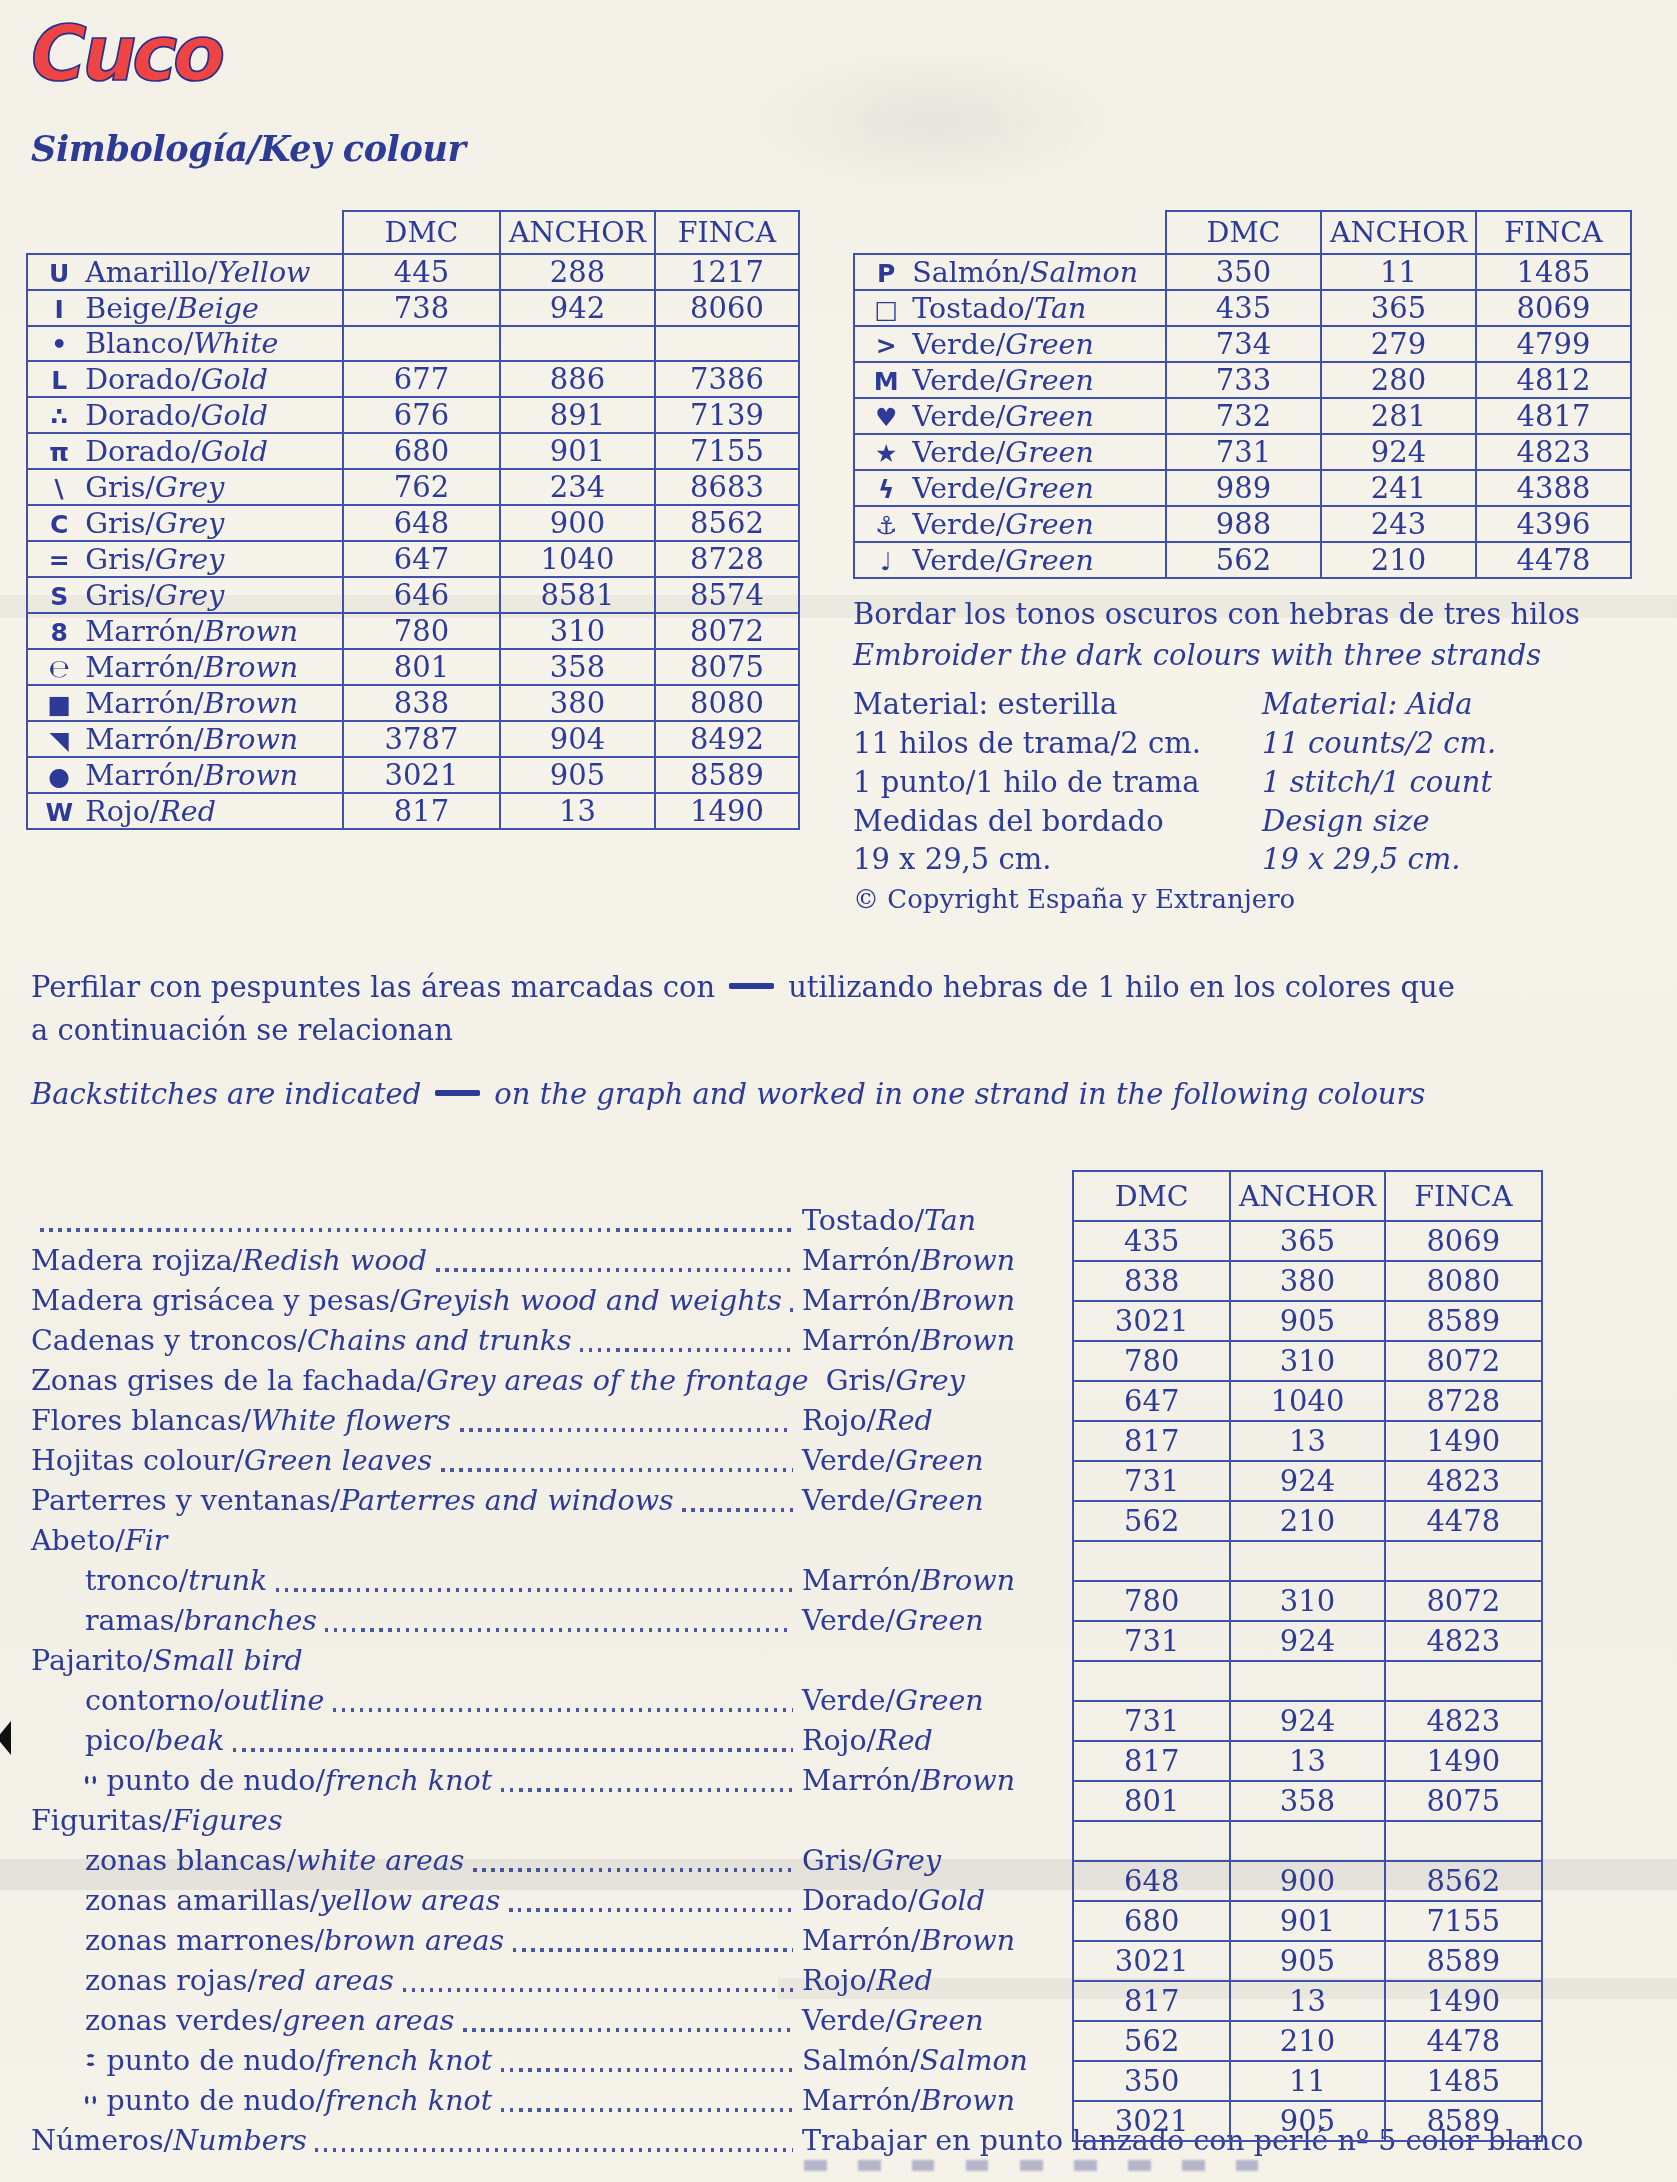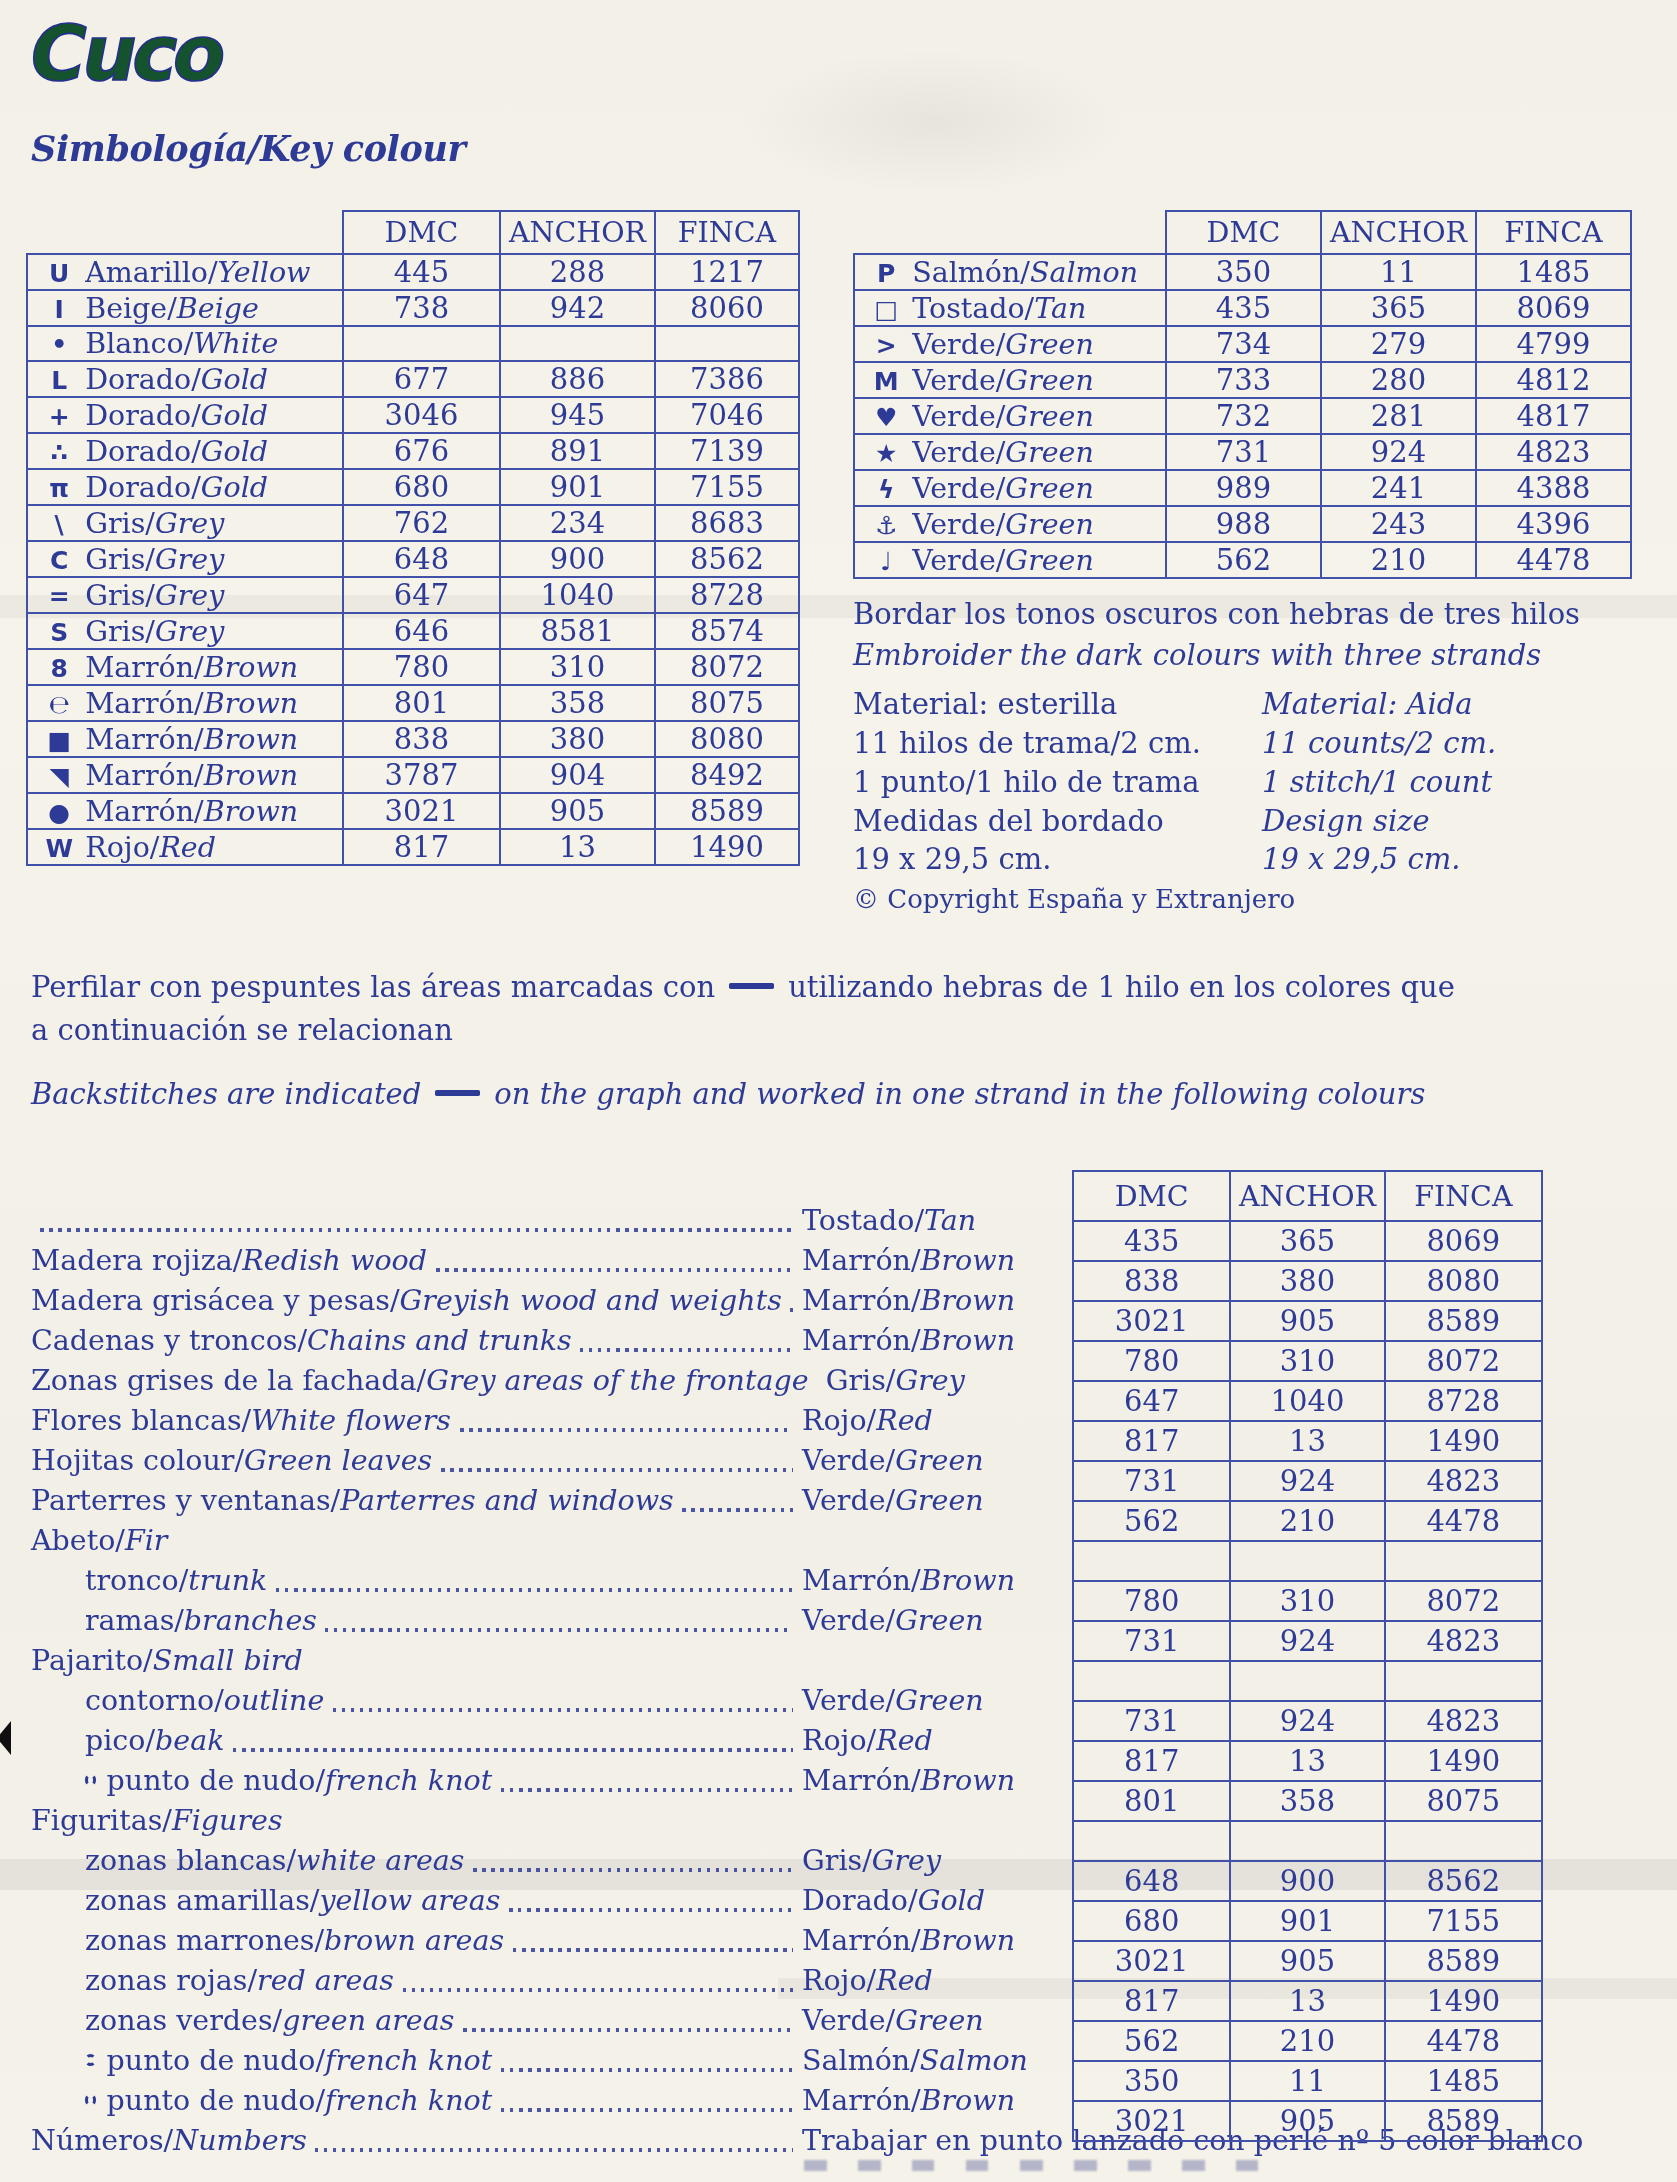--- a/index.html
+++ b/index.html
@@ -16,21 +16,21 @@
     color:var(--ink);
     overflow:hidden;
   }
   .abs{position:absolute;}
   
   #logo{
     left:31px;top:8.6px;
     font-family:"DejaVu Sans", sans-serif;
     font-style:italic;font-weight:bold;
     font-size:76px;letter-spacing:-4.3px;
-    color:#14532d;
+    color:#ef4444;
     -webkit-text-stroke:1.7px #252f8d;
   }
   #page-title{
     left:31px;top:128px;
     font-style:italic;font-weight:bold;
     font-size:35px;letter-spacing:-0.4px;
   }
   
   table{border-collapse:collapse;table-layout:fixed;margin-top:20px;}
   .key-table th,.key-table td{border:2.2px solid var(--line);overflow:hidden;}
@@ -168,28 +168,20 @@
 
       <tr>
         <td class="name-cell">
           <span class="sym">L</span><span>Dorado/</span><i>Gold</i>
         </td>
         <td class="num-cell">677</td>
         <td class="num-cell">886</td>
         <td class="num-cell">7386</td>
       </tr>
 
-      <tr>
-        <td class="name-cell">
-          <span class="sym">+</span><span>Dorado/</span><i>Gold</i>
-        </td>
-        <td class="num-cell">3046</td>
-        <td class="num-cell">945</td>
-        <td class="num-cell">7046</td>
-      </tr>
 
       <tr>
         <td class="name-cell">
           <span class="sym">∴</span><span>Dorado/</span><i>Gold</i>
         </td>
         <td class="num-cell">676</td>
         <td class="num-cell">891</td>
         <td class="num-cell">7139</td>
       </tr>
 

